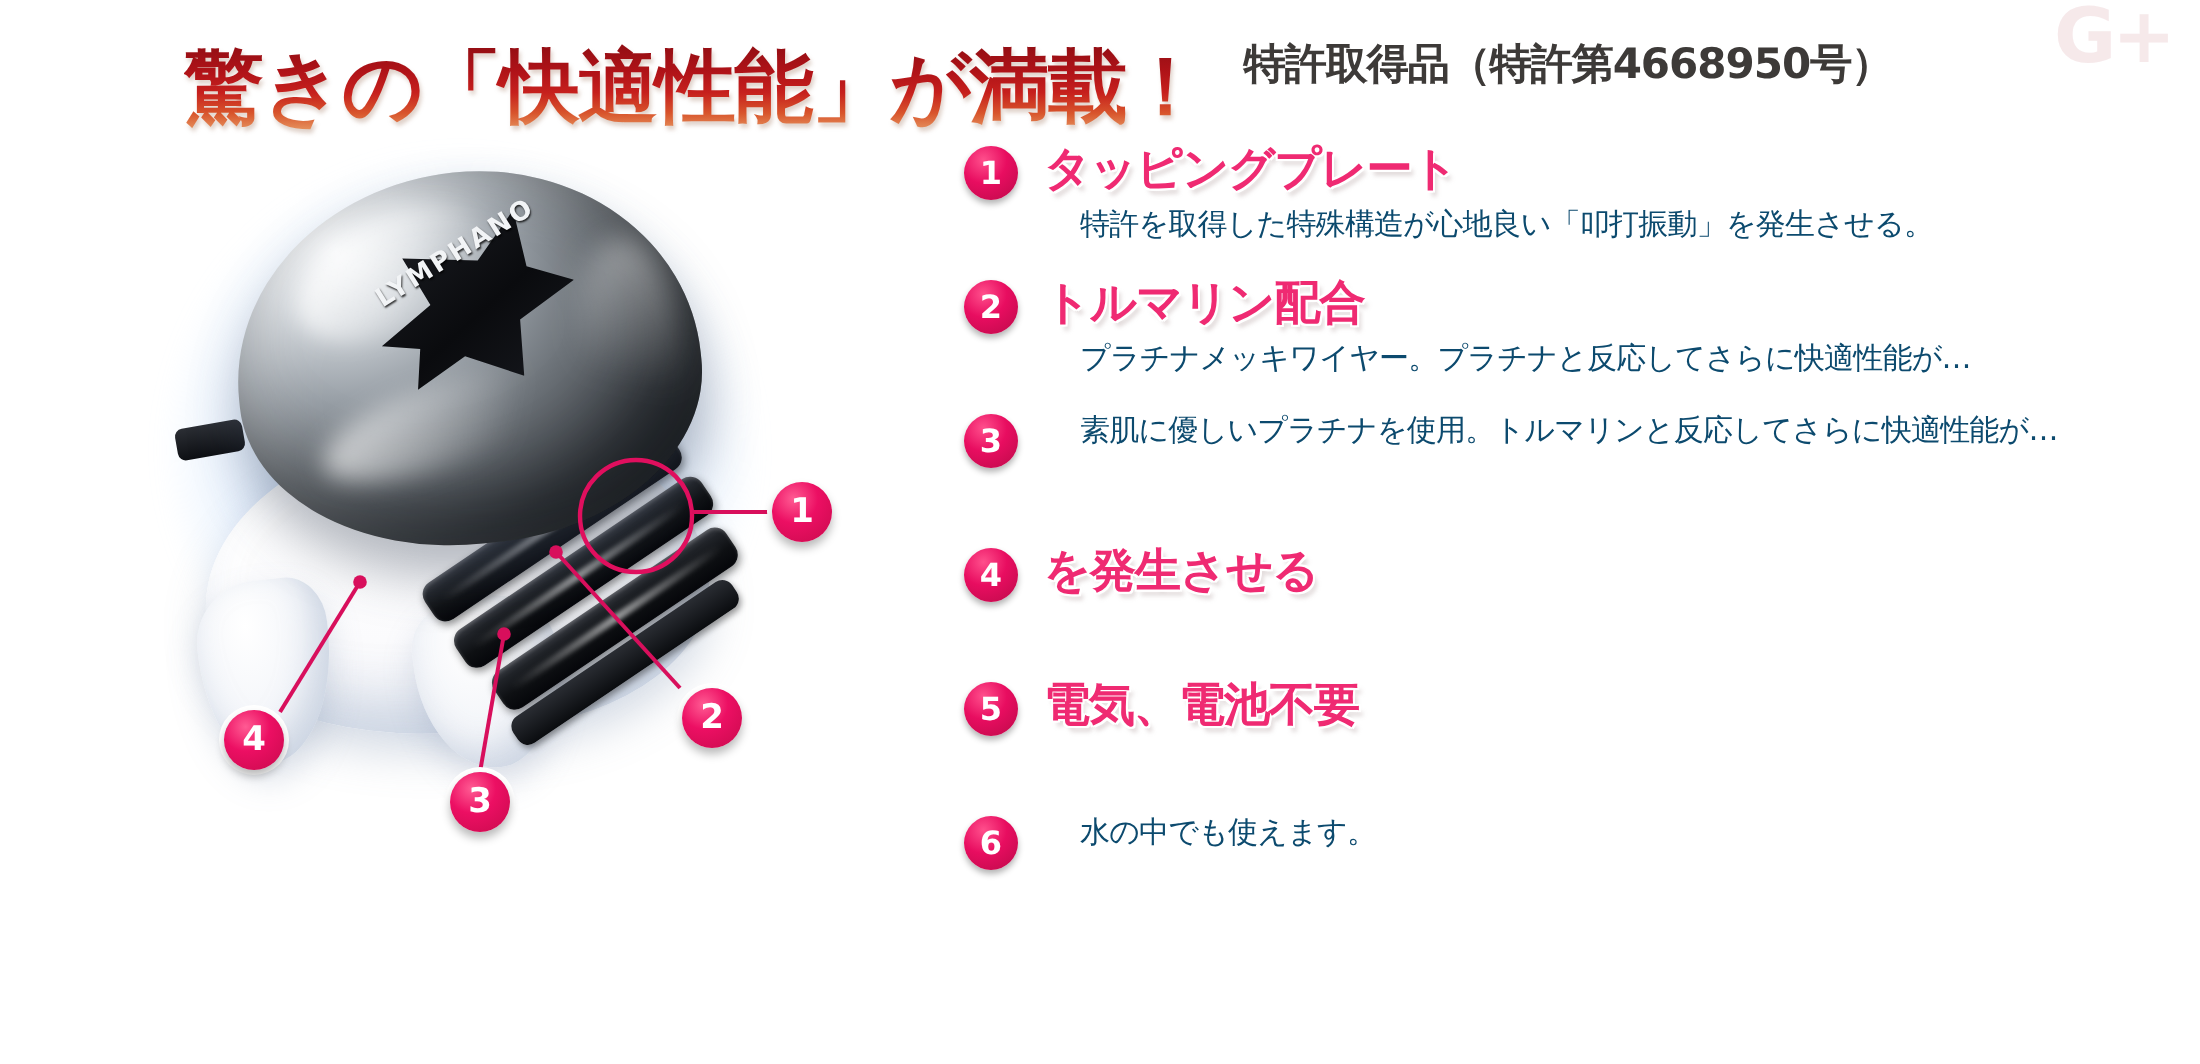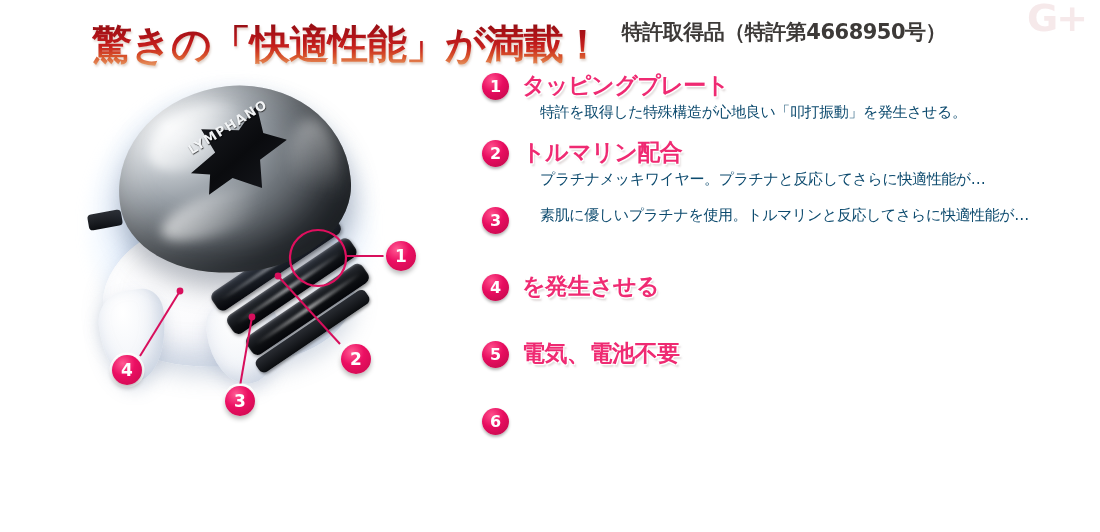--- a/index.html
+++ b/index.html
@@ -406,15 +406,16 @@
     <div class="head">を発生させる</div>
   </div>
 
   <div class="feature">
     <div class="num">5</div>
     <div class="head">電気、電池不要</div>
   </div>
 
   <div class="feature">
     <div class="num">6</div>
+    <div class="desc">水の中でも使えます。</div>
   </div>
 
 </div>
 
 </body></html>

